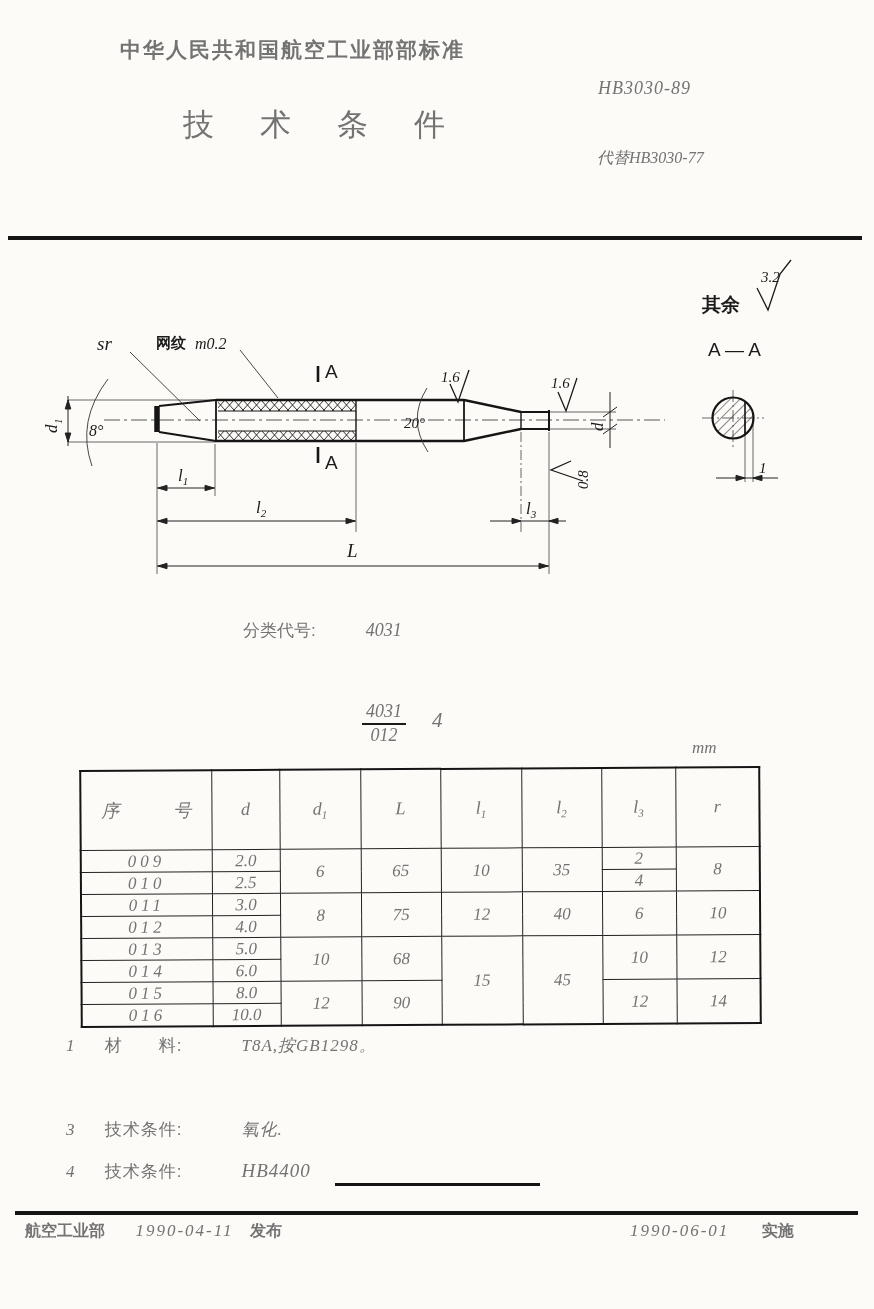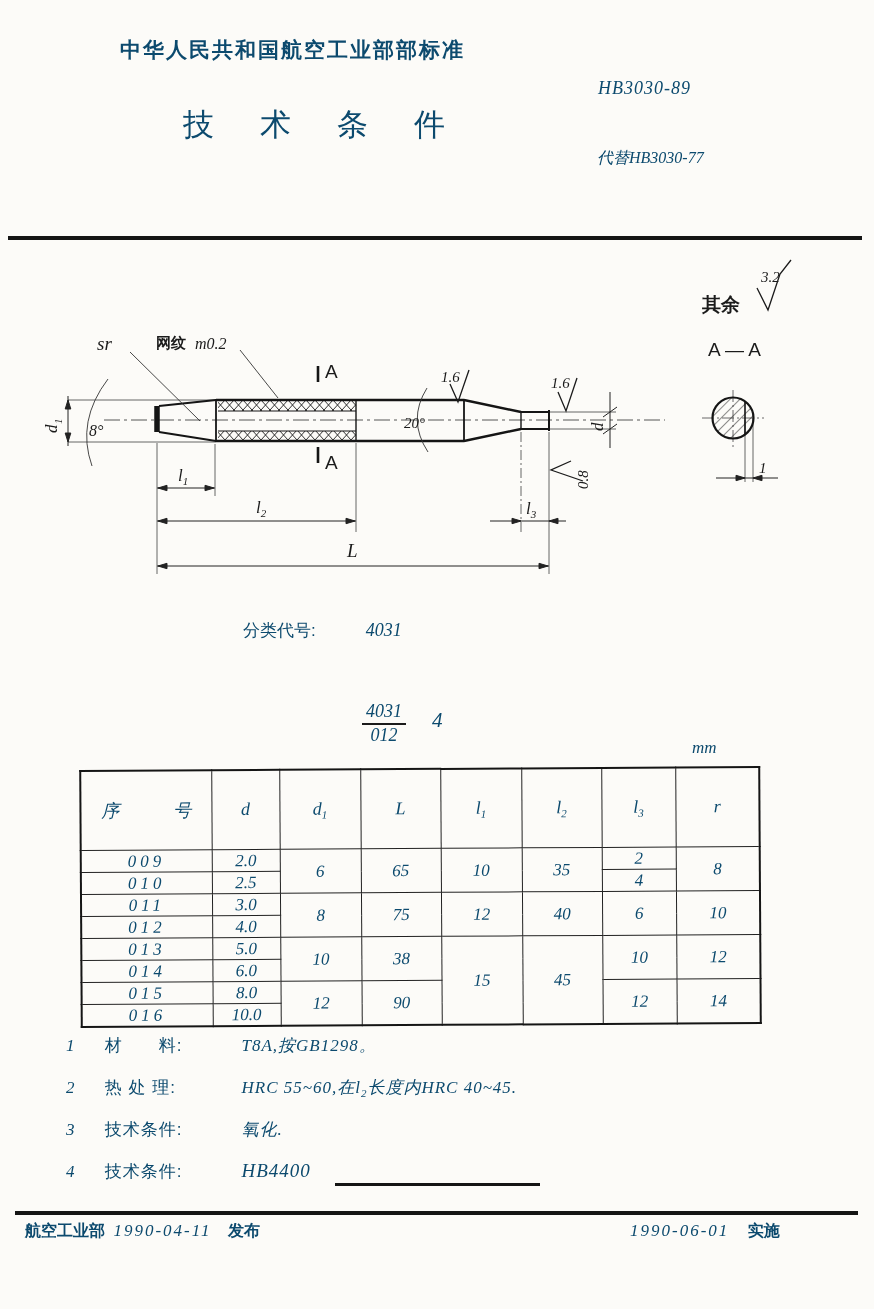--- a/index.html
+++ b/index.html
@@ -1,16 +1,16 @@
 <!DOCTYPE html>
 <html><head>
 <meta charset="utf-8">
 <style>
   html,body{margin:0;padding:0;background:#e8e8e4;}
-  .page{position:relative;width:874px;height:1309px;background:#fcfbf8;color:#0c4a6e;
+  .page{position:relative;width:874px;height:1309px;background:#fcfbf8;color:#737373;
         font-family:"Liberation Sans",sans-serif;overflow:hidden;}
   .abs{position:absolute;}
   .hand{font-family:Liberation Serif, serif;font-style:italic;}
   .cjk{font-family:"Liberation Sans",sans-serif;}
   sub.s{font-size:11px;vertical-align:-4px;font-style:italic;}
   
   .hdr-title{left:120px;top:36px;font-size:21px;font-weight:bold;letter-spacing:2px;}
   .std-no{left:598px;top:78px;font-size:18px;letter-spacing:1px;}
   .doc-title{left:183px;top:104px;font-size:31px;letter-spacing:46px;font-weight:500;}
   .replaces{left:597px;top:148px;font-size:16px;}
@@ -248,21 +248,21 @@
       <td rowspan="2">10</td>
     </tr>
     <tr class="r">
       <td class="no">012</td>
       <td>4.0</td>
     </tr>
     <tr class="r">
       <td class="no">013</td>
       <td>5.0</td>
       <td rowspan="2">10</td>
-      <td rowspan="2">38</td>
+      <td rowspan="2">68</td>
       <td rowspan="4">15</td>
       <td rowspan="4">45</td>
       <td rowspan="2">10</td>
       <td rowspan="2">12</td>
     </tr>
     <tr class="r">
       <td class="no">014</td>
       <td>6.0</td>
     </tr>
     <tr class="r">
@@ -279,41 +279,36 @@
     </tr>
   </tbody>
       </table>
   </div>
 
   <div class="note" style="top:1034px">
     <span class="n">1</span>
     <span class="lab cjk">材　　料:</span>
     <span class="val">T8A,按GB1298。</span>
   </div>
-  <div class="note" style="top:1076px">
-    <span class="n">2</span>
-    <span class="lab cjk">热 处 理:</span>
-    <span class="val"><span>HRC 55~60,在</span><span>l</span><sub class="s">2</sub><span>长度内HRC 40~45.</span></span>
-  </div>
   <div class="note" style="top:1118px">
     <span class="n">3</span>
     <span class="lab cjk">技术条件:</span>
     <span class="val">氧化.</span>
   </div>
   <div class="note" style="top:1160px">
     <span class="n">4</span>
     <span class="lab cjk">技术条件:</span>
     <span class="val" style="font-size:19px">HB4400</span>
   </div>
 
   <div class="abs short-line"></div>
   <div class="abs rule-bot"></div>
   <div class="abs foot" style="left:25px">
     <span class="b cjk">航空工业部</span>
-    <span class="dt" style="margin-left:4px">1990-04-11</span>
+    <span class="dt" style="margin-left:26px">1990-04-11</span>
     <span class="b cjk" style="margin-left:12px">发布</span>
   </div>
   <div class="abs foot" style="left:630px">
     <span class="dt">1990-06-01</span>
-    <span class="b cjk" style="margin-left:14px">实施</span>
+    <span class="b cjk" style="margin-left:28px">实施</span>
   </div>
 
 </div>
 
 </body></html>

